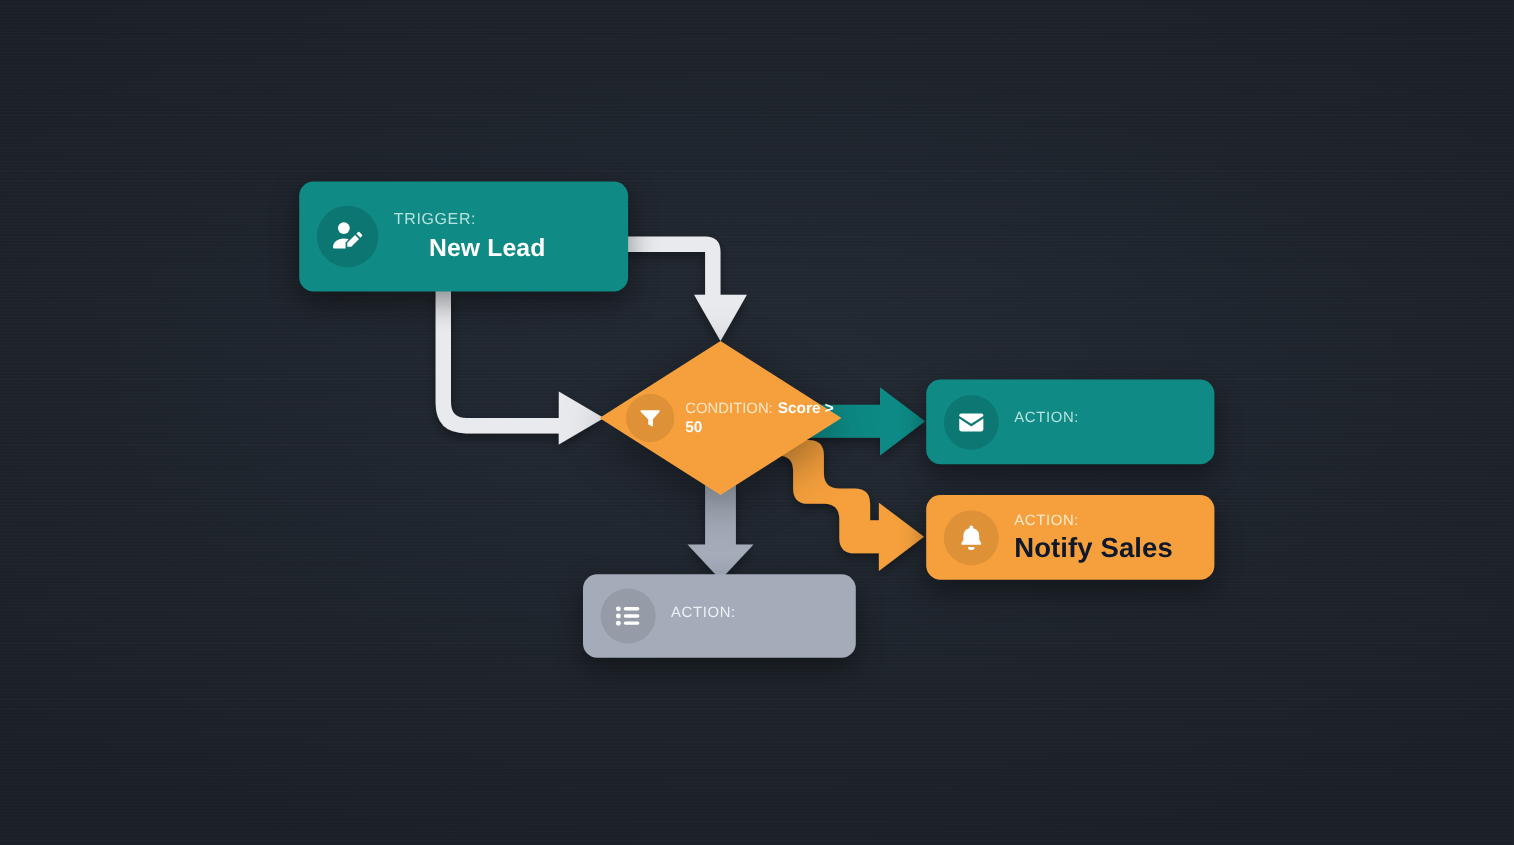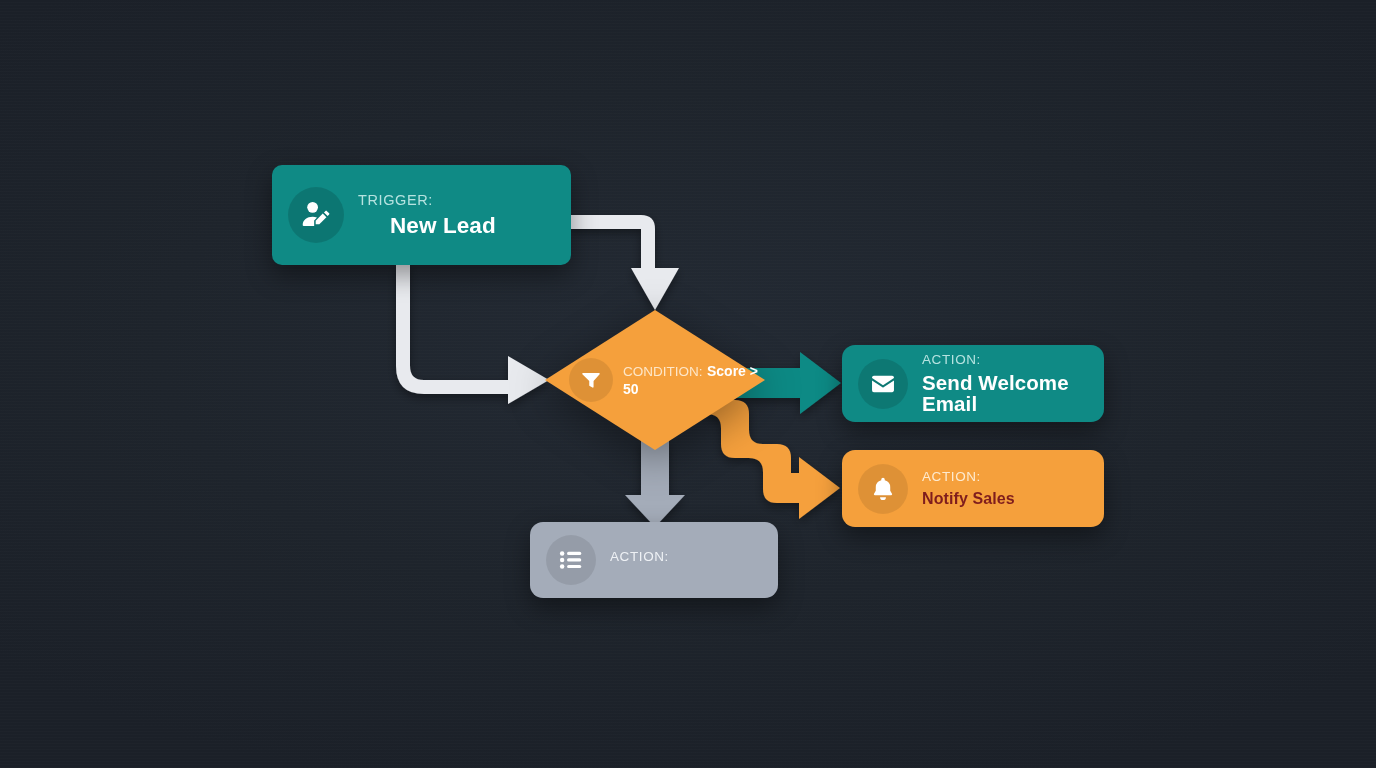--- a/index.html
+++ b/index.html
@@ -75,21 +75,20 @@
     font-weight: bold;
     letter-spacing: 0.1px;
   }
 
   
   #node-trigger {
     left: 272px; top: 165px;
     width: 299px; height: 100px;
     background: #0f8a85;
     box-shadow: 0 10px 26px rgba(0,0,0,0.40);
-    border-radius: 10px;
   }
   #node-trigger .icon-wrap { background: rgba(0,0,0,0.14); }
   #node-trigger .kicker { color: #b6e3e0; }
   #node-trigger .title  { color: #ffffff; margin-left: 32px; }
 
   
   #node-condition {
     position: absolute;
     left: 545px; top: 310px;
     width: 220px; height: 140px;
@@ -132,21 +131,21 @@
 
   
   #node-notify {
     left: 842px; top: 450px;
     width: 262px; height: 77px;
     background: #f5a03c;
     box-shadow: 0 10px 24px rgba(0,0,0,0.40);
   }
   #node-notify .icon-wrap { width: 50px; height: 50px; min-width: 50px; background: rgba(0,0,0,0.09); }
   #node-notify .kicker { color: #fdeacf; font-size: 13.5px; }
-  #node-notify .title  { color: #7f1d1d; font-size: 16px; }
+  #node-notify .title  { color: #0f172a; font-size: 25px; }
 
   
   #node-nurture {
     left: 530px; top: 522px;
     width: 248px; height: 76px;
     background: #a4acb9;
     box-shadow: 0 10px 24px rgba(0,0,0,0.38);
   }
   #node-nurture .icon-wrap { width: 50px; height: 50px; min-width: 50px; background: rgba(0,0,0,0.09); }
   #node-nurture .kicker { color: #eef1f5; font-size: 13.5px; }
@@ -269,21 +268,20 @@
 
 <div class="node" id="node-email">
   <div class="icon-wrap">
     <svg width="28" height="28" viewBox="0 0 24 24" fill="#ffffff" aria-hidden="true">
       <path d="M2.6 6.6c0-.9 .73-1.6 1.6-1.6h15.6c.88 0 1.6 .72 1.6 1.6v.35L12 13.1 2.6 6.95z"></path>
       <path d="M2.6 9.0l8.9 5.8a.9 .9 0 0 0 1.0 0l8.9-5.8v8.4c0 .88-.72 1.6-1.6 1.6H4.2a1.6 1.6 0 0 1-1.6-1.6z"></path>
     </svg>
   </div>
   <div class="text-wrap">
     <span class="kicker">ACTION:</span>
-    <span class="title">Send Welcome Email</span>
   </div>
 </div>
 
 <div class="node" id="node-notify">
   <div class="icon-wrap">
     <svg width="28" height="28" viewBox="0 0 24 24" fill="#ffffff" aria-hidden="true">
       <path d="M12 2.4a1.5 1.5 0 0 1 1.5 1.5v.6a6.2 6.2 0 0 1 4.7 6.0v3.0l1.5 2.6a .8 .8 0 0 1-.7 1.2H5.0a .8 .8 0 0 1-.7-1.2l1.5-2.6v-3.0a6.2 6.2 0 0 1 4.7-6.0v-.6A1.5 1.5 0 0 1 12 2.4z"></path>
       <path d="M9.5 19.0h5.0a2.5 2.5 0 0 1-5.0 0z"></path>
     </svg>
   </div>

